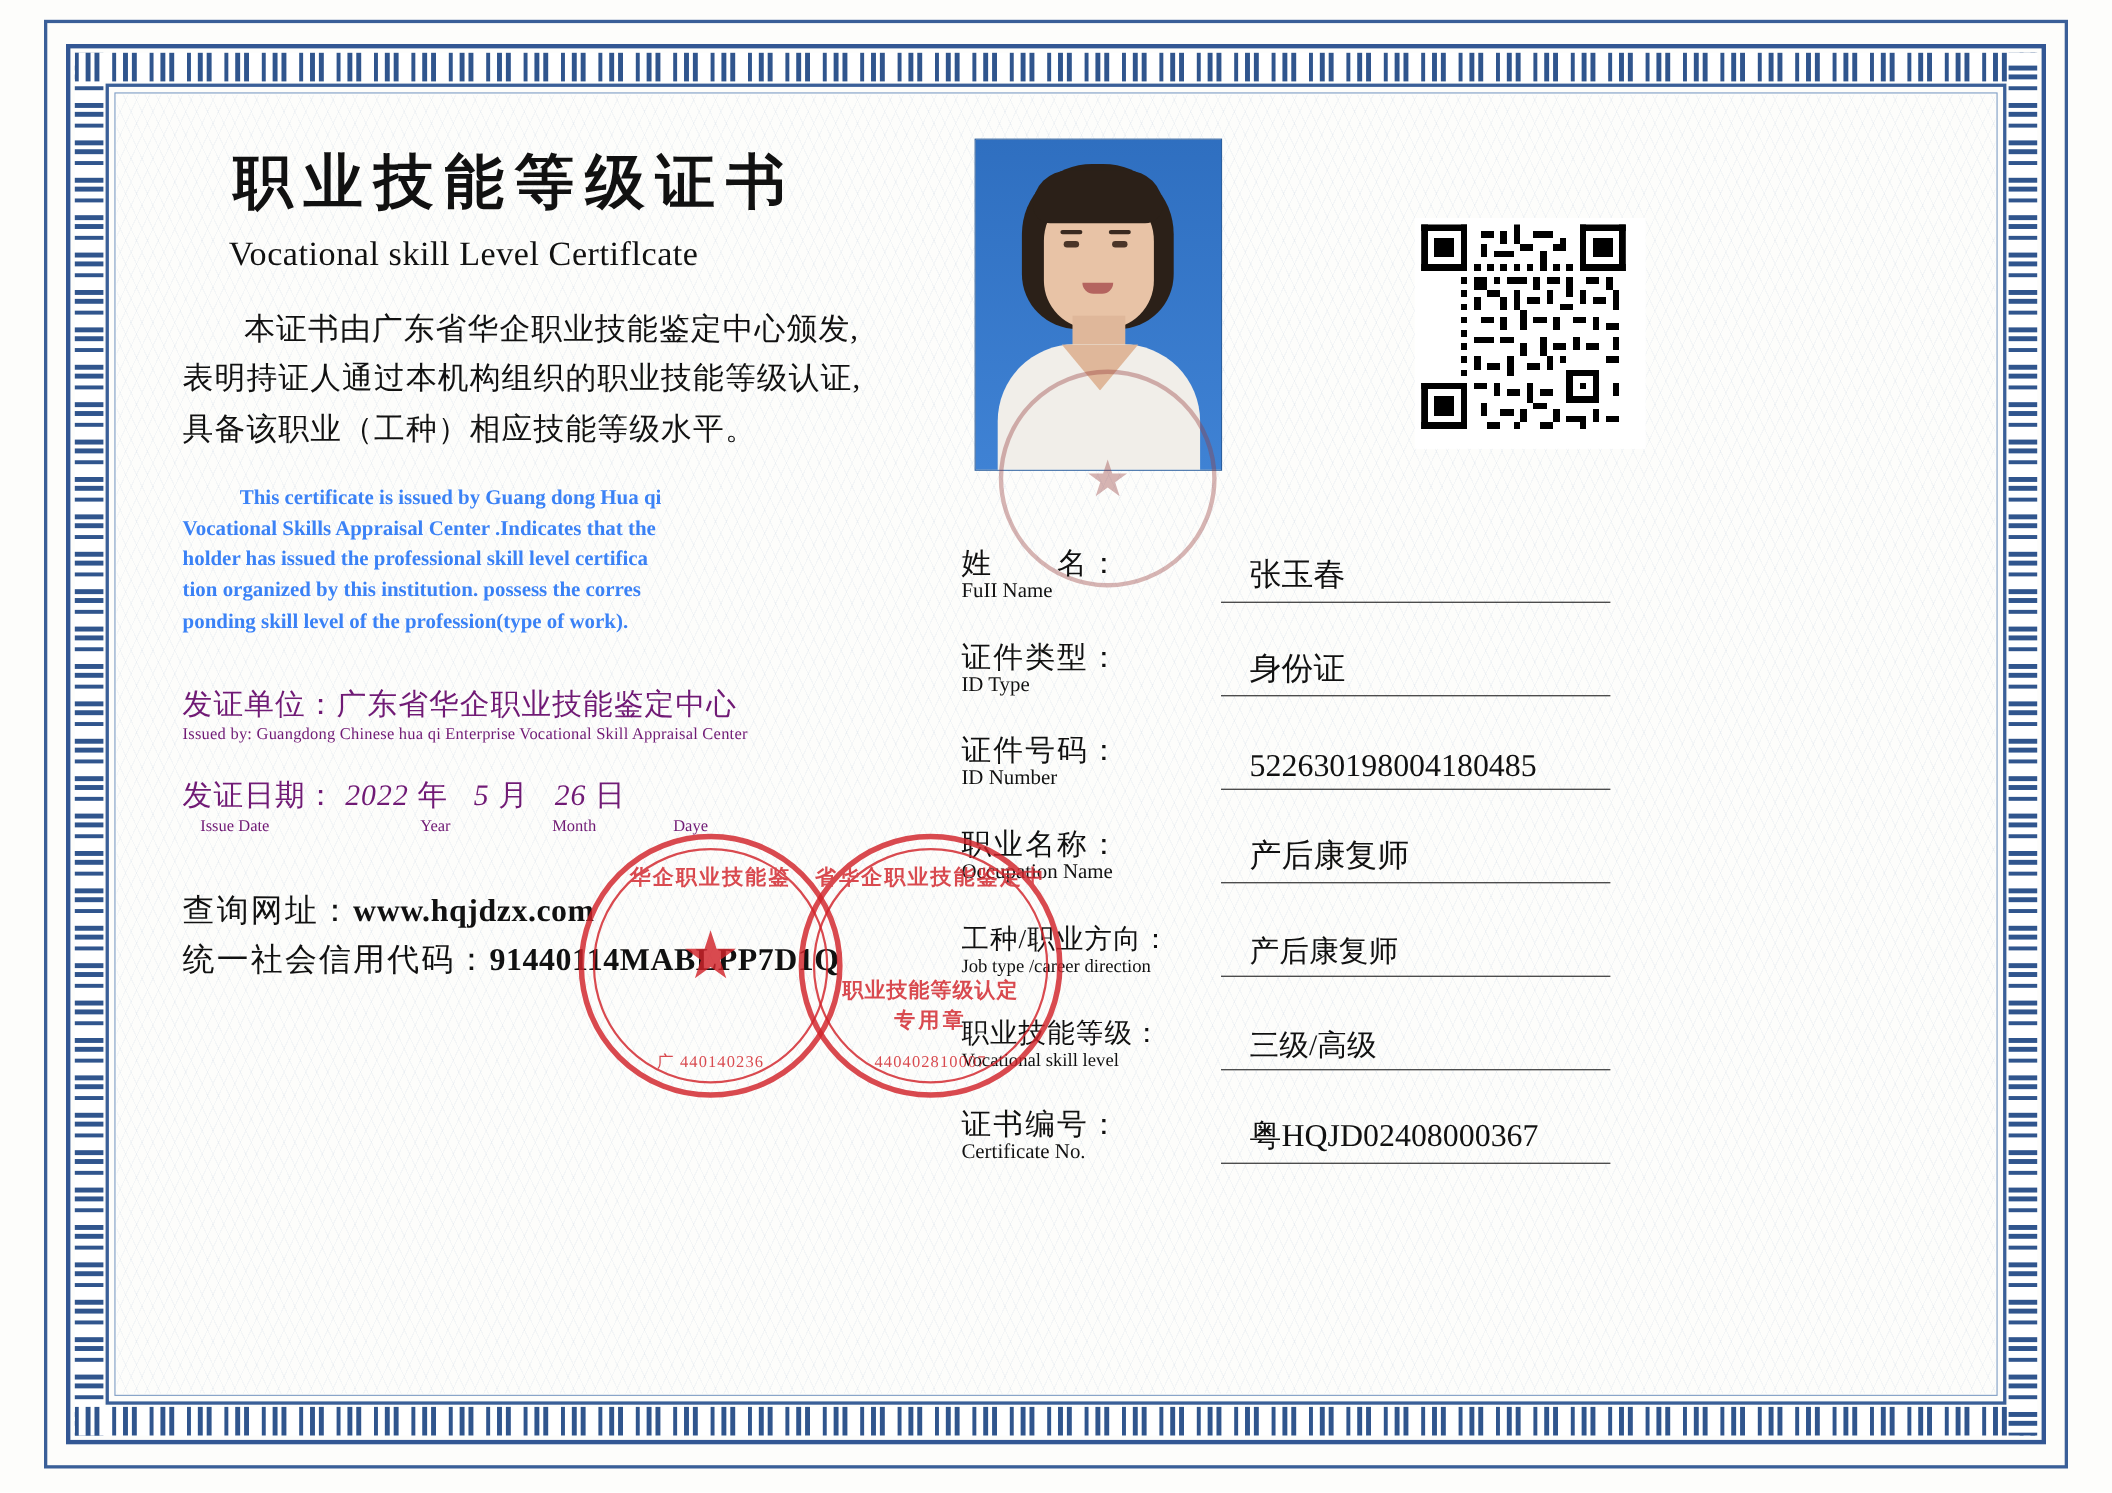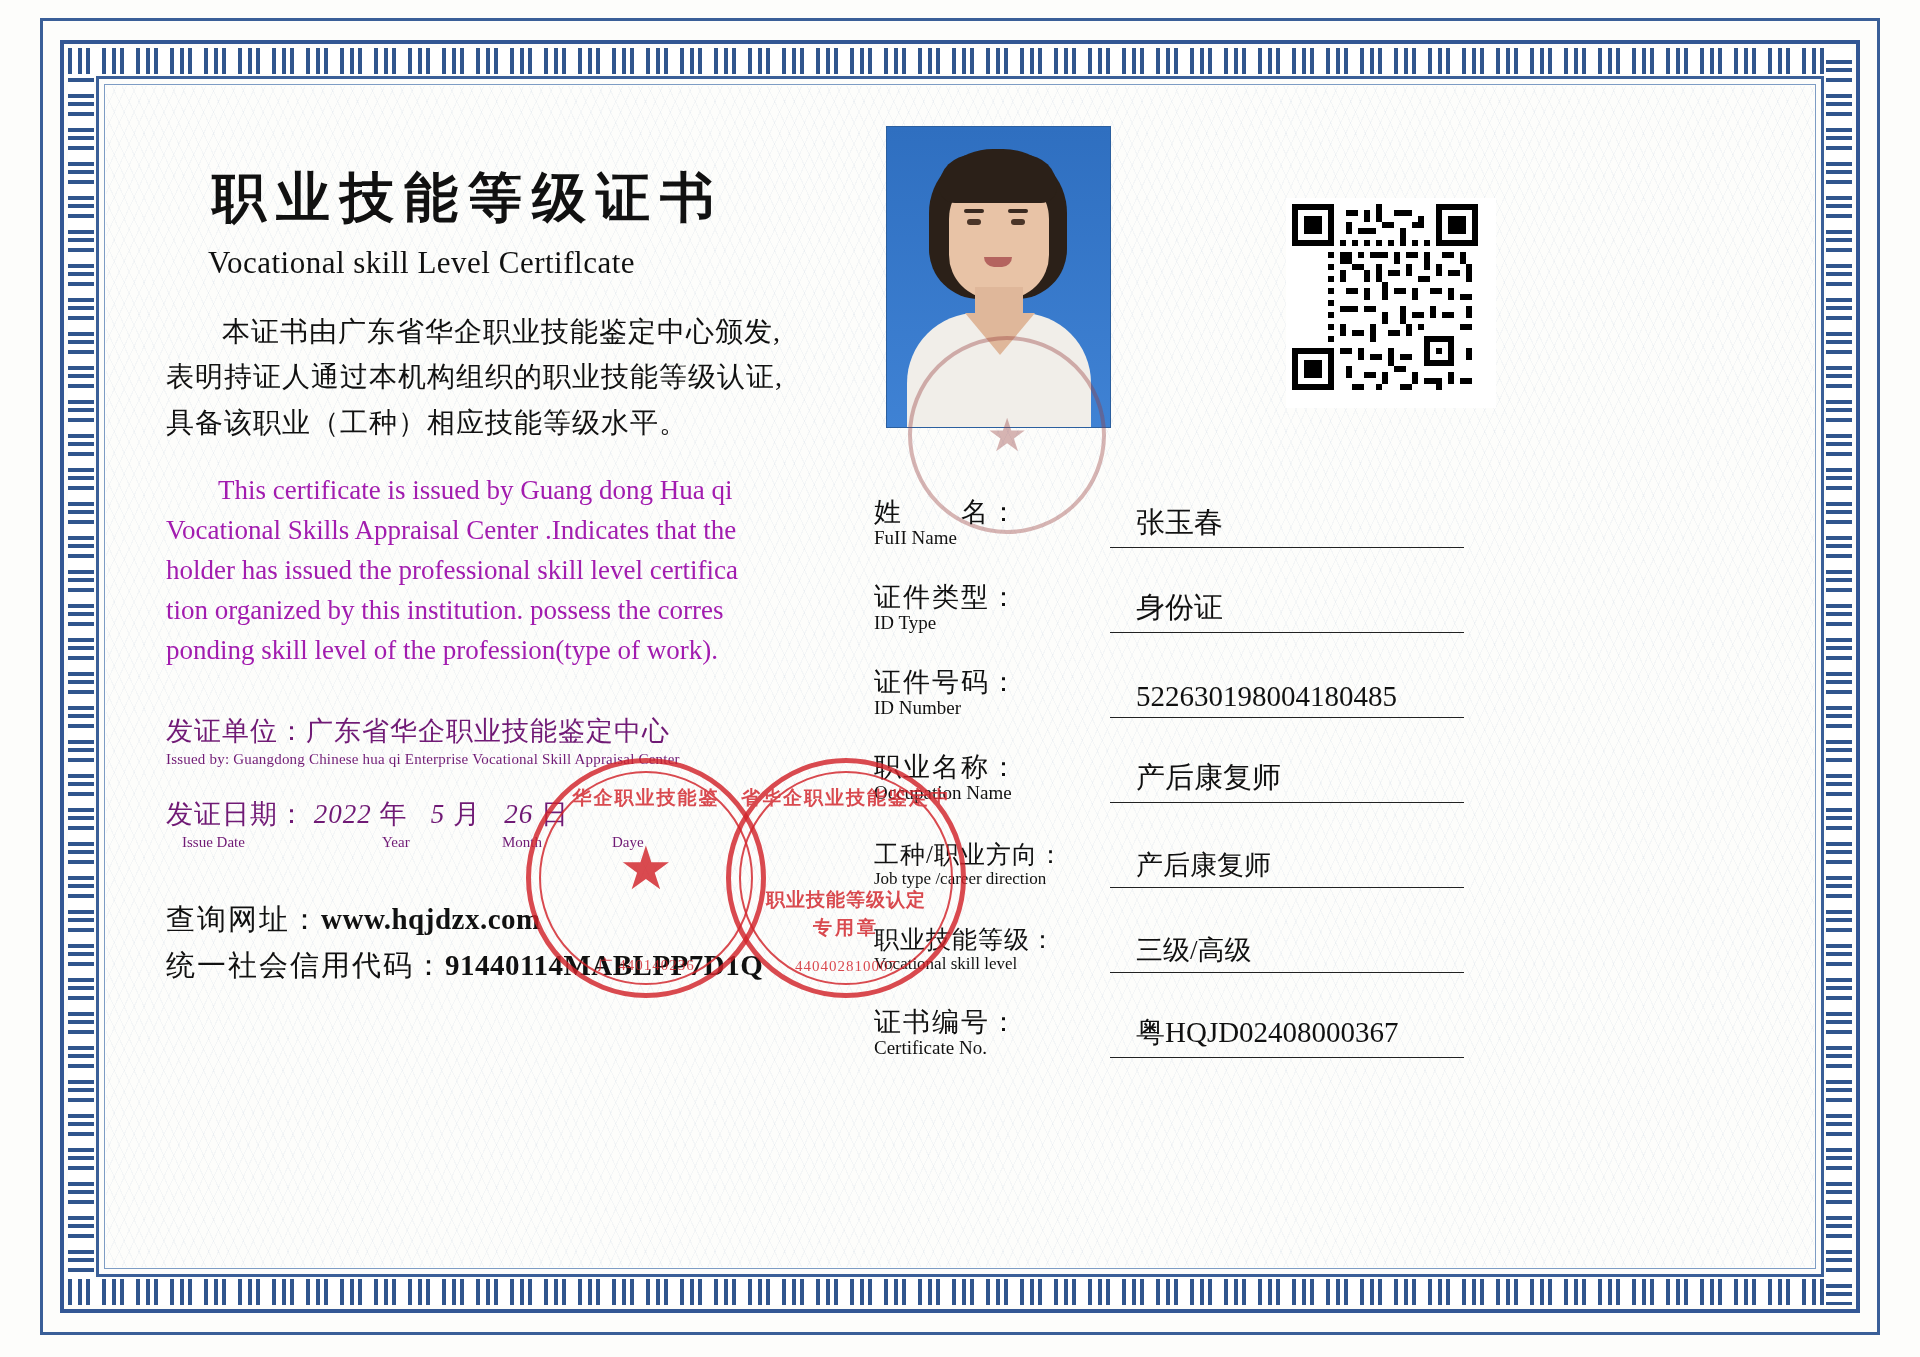--- a/index.html
+++ b/index.html
@@ -123,42 +123,42 @@
     top: 44px;
     width: 760px;
   }
   .title-cn {
     font-family: "Liberation Serif", serif;
     font-size: 54px;
     font-weight: bold;
     letter-spacing: 10px;
     color: #111;
     margin-left: 46px;
-    margin-top: 32px;
   }
   .title-en {
     font-size: 31px;
     color: #111;
     margin-top: 10px;
     margin-left: 42px;
     letter-spacing: 0.5px;
   }
   .para-cn {
     margin-top: 28px;
     font-size: 28px;
     line-height: 1.62;
     color: #111;
     letter-spacing: 1px;
   }
   .para-cn .indent { padding-left: 56px; }
   .para-en {
     margin-top: 26px;
-    font-size: 27px;
+    font-size: 19px;
     line-height: 1.48;
-    color: #a21caf;
+    color: #3b82f6;
+    font-weight: bold;
   }
   .para-en .indent { padding-left: 52px; }
 
   .issuer-block {
     margin-top: 42px;
     color: #701a75;
   }
   .issuer-line {
     font-size: 27px;
     letter-spacing: 1px;

